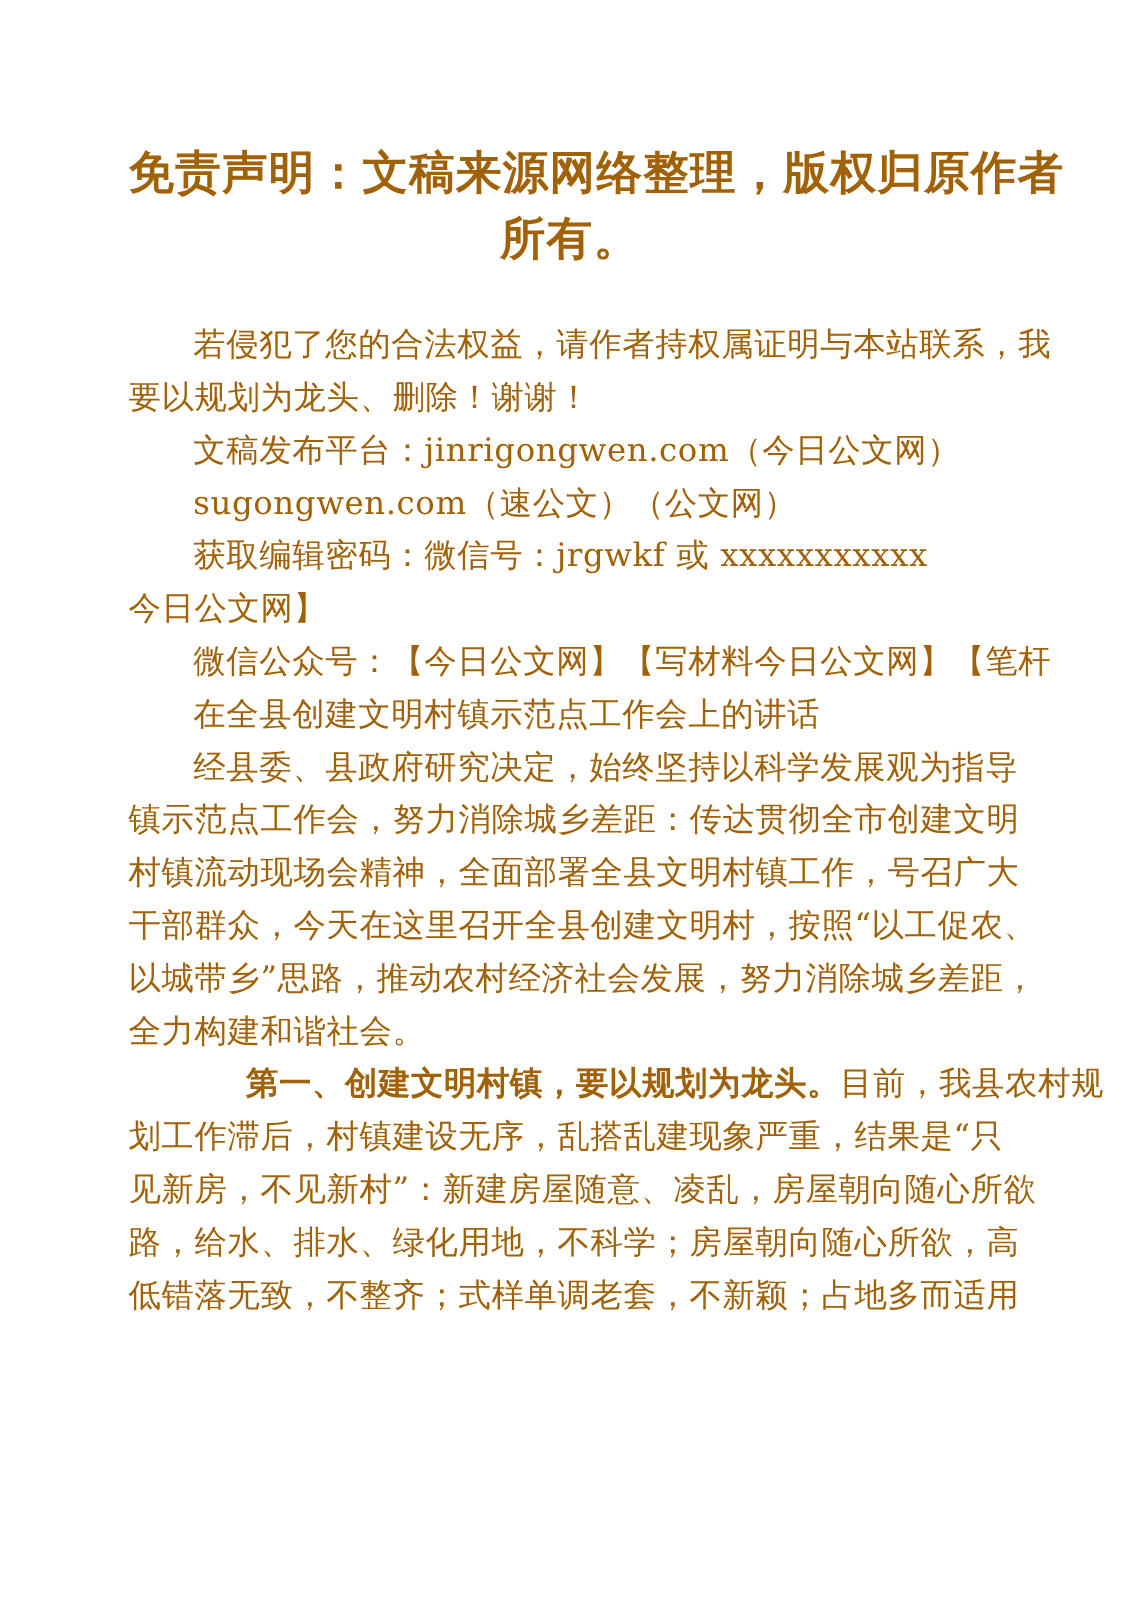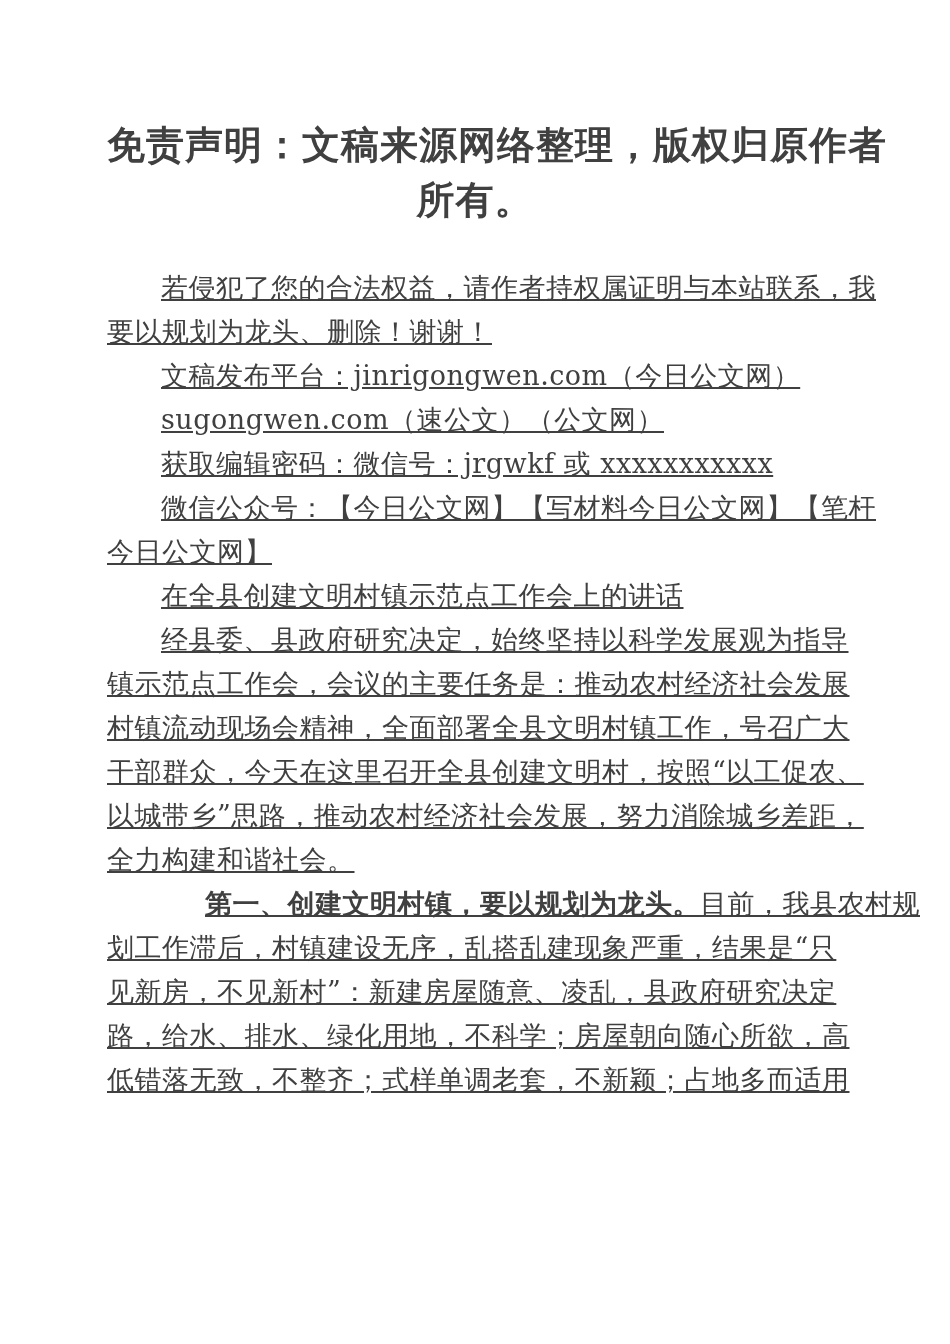--- a/index.html
+++ b/index.html
@@ -7,42 +7,41 @@
     padding: 0;
     background: #ffffff;
   }
   .page {
     position: relative;
     width: 950px;
     height: 1344px;
     background: #ffffff;
     box-sizing: border-box;
     padding: 118px 107px 0 107px;
-    color: #404040;
+    color: #a16207;
     overflow: hidden;
   }
   .doc-title {
     margin: 0;
     text-align: center;
     font-family: "Liberation Serif", "DejaVu Serif", serif;
     font-weight: bold;
     font-size: 38px;
     line-height: 55px;
     letter-spacing: 1px;
   }
   .title-line {
     display: block;
     white-space: nowrap;
   }
   .doc-body {
     margin-top: 38px;
     font-family: "DejaVu Serif", "Liberation Serif", serif;
     font-size: 27px;
     line-height: 44px;
-    text-decoration: underline;
   }
   .line {
     margin: 0;
     padding: 0;
     white-space: nowrap;
     letter-spacing: 0.5px;
     font-weight: normal;
   }
   .indent {
     text-indent: 54px;
@@ -61,29 +60,29 @@
     <span class="title-line">免责声明：文稿来源网络整理，版权归原作者</span>
     <span class="title-line">所有。</span>
   </h1>
 
   <div class="doc-body">
     <p class="line indent">若侵犯了您的合法权益，请作者持权属证明与本站联系，我</p>
     <p class="line">要以规划为龙头、删除！谢谢！</p>
     <p class="line indent">文稿发布平台：jinrigongwen.com（今日公文网）</p>
     <p class="line indent">sugongwen.com（速公文）（公文网）</p>
     <p class="line indent">获取编辑密码：微信号：jrgwkf 或 xxxxxxxxxxx</p>
+    <p class="line">今日公文网】</p>
     <p class="line indent">微信公众号：【今日公文网】【写材料今日公文网】【笔杆</p>
-    <p class="line">今日公文网】</p>
     <p class="line indent">在全县创建文明村镇示范点工作会上的讲话</p>
     <p class="line indent">经县委、县政府研究决定，始终坚持以科学发展观为指导</p>
-    <p class="line">镇示范点工作会，会议的主要任务是：推动农村经济社会发展</p>
+    <p class="line">镇示范点工作会，努力消除城乡差距：传达贯彻全市创建文明</p>
     <p class="line">村镇流动现场会精神，全面部署全县文明村镇工作，号召广大</p>
     <p class="line">干部群众，今天在这里召开全县创建文明村，按照“以工促农、</p>
     <p class="line">以城带乡”思路，推动农村经济社会发展，努力消除城乡差距，</p>
     <p class="line">全力构建和谐社会。</p>
     <p class="line indent"><span class="bold-seg">第一、创建文明村镇，要以规划为龙头。</span><span>目前，我县农村规</span></p>
     <p class="line">划工作滞后，村镇建设无序，乱搭乱建现象严重，结果是“只</p>
-    <p class="line">见新房，不见新村”：新建房屋随意、凌乱，县政府研究决定</p>
+    <p class="line">见新房，不见新村”：新建房屋随意、凌乱，房屋朝向随心所欲</p>
     <p class="line">路，给水、排水、绿化用地，不科学；房屋朝向随心所欲，高</p>
     <p class="line">低错落无致，不整齐；式样单调老套，不新颖；占地多而适用</p>
   </div>
 
 </div>
 
 </body></html>

